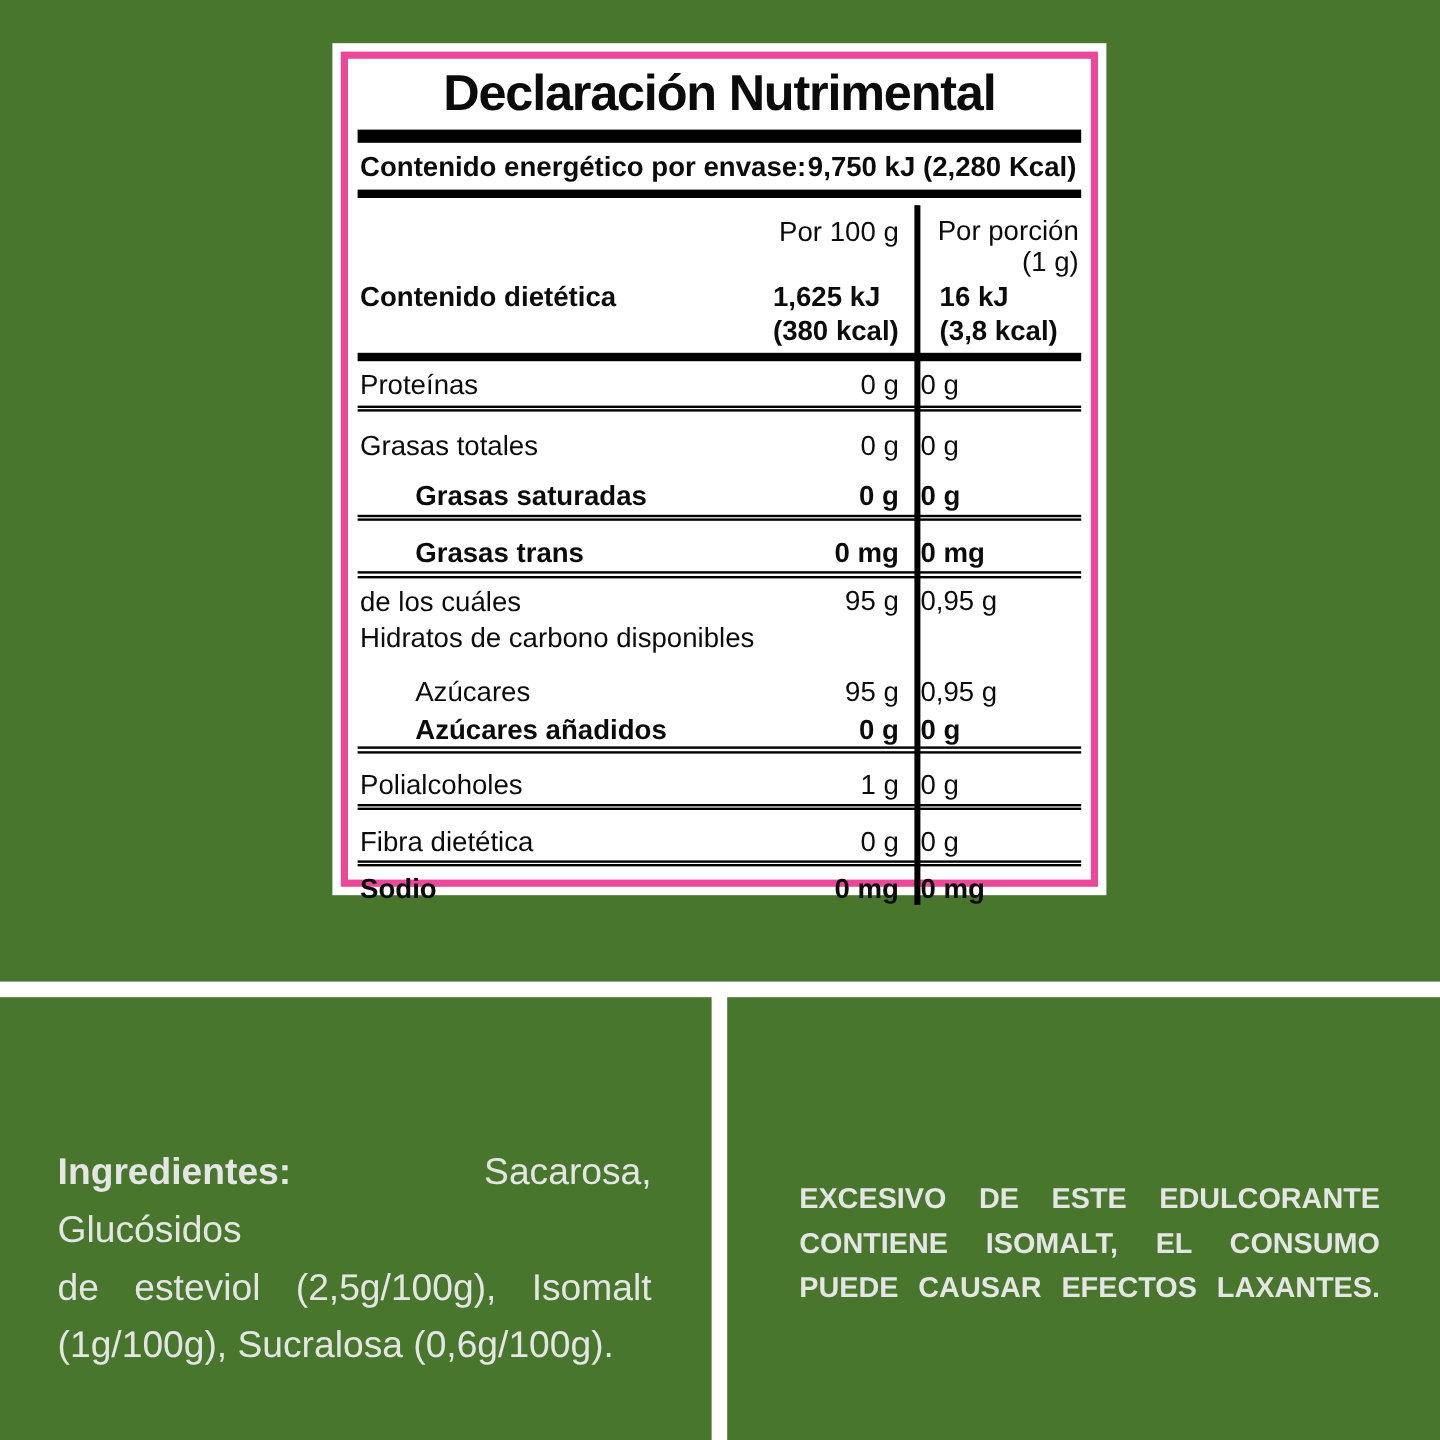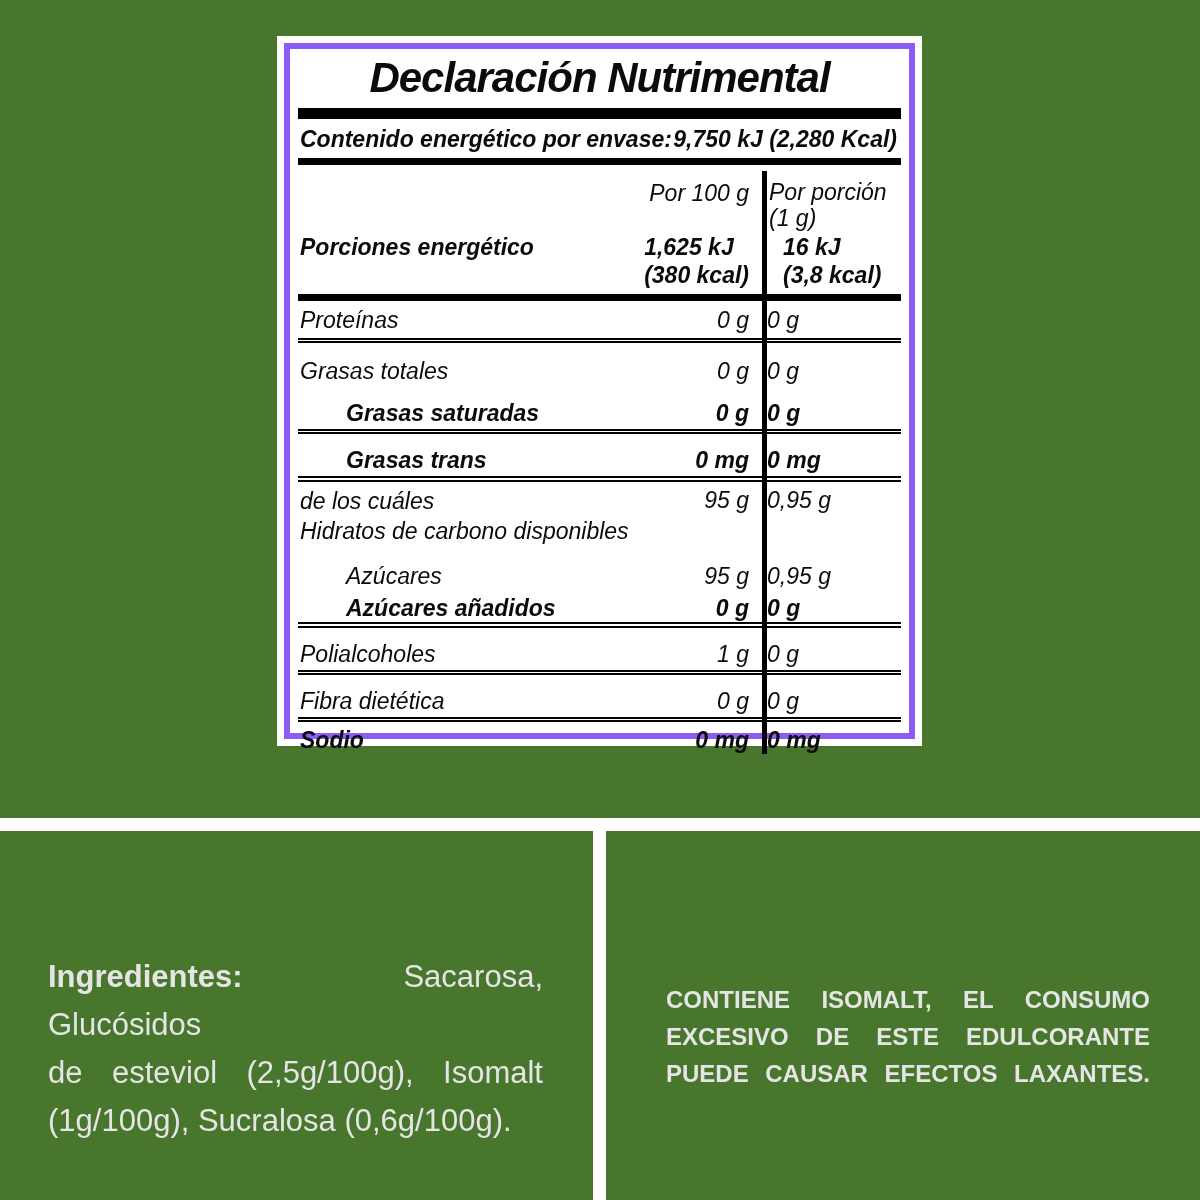--- a/index.html
+++ b/index.html
@@ -6,41 +6,41 @@
   .canvas{
     position:relative;width:1200px;height:1200px;overflow:hidden;
     background:#47762C;font-family:"Liberation Sans",sans-serif;color:#0b0b0b;
   }
   
   .panel{
     position:absolute;left:277px;top:36px;width:645px;height:710px;
     background:#ffffff;padding:7px;box-sizing:border-box;
   }
   .panel-border{
-    width:100%;height:100%;border:6px solid #8b5cf6;box-sizing:border-box;
-    padding:4px 8px 0 8px;display:flex;flex-direction:column;font-style:italic;
+    width:100%;height:100%;border:6px solid #ec4899;box-sizing:border-box;
+    padding:4px 8px 0 8px;display:flex;flex-direction:column;
   }
   .nt-title{font-size:42px;font-weight:bold;text-align:center;line-height:50px;letter-spacing:-1px;}
   .bar-thick{height:11px;background:#000;margin-top:5px;flex:none;}
   .bar-mid{height:7px;background:#000;margin-top:5px;flex:none;}
   .env-row{display:flex;justify-content:space-between;align-items:baseline;
     font-size:23px;line-height:28px;padding:4px 4px 0 2px;}
   .env-row.bold{font-weight:bold;padding-top:6px;}
   .nt-body{flex:1;position:relative;display:flex;flex-direction:column;margin-top:6px;}
   .v-divider{position:absolute;left:464px;top:0;bottom:0;width:5px;background:#000;}
   .nrow{display:grid;grid-template-columns:1fr 134px;font-size:23px;line-height:28px;flex:none;}
   .nrow .lab{padding-left:2px;}
   .nrow .lab.ind{padding-left:48px;}
   .nrow .v1{text-align:left;padding-right:18px;white-space:nowrap;}
   .nrow .v2{text-align:left;padding-right:11px;white-space:nowrap;}
   .nrow.bold{font-weight:bold;}
   .cell-grp{display:grid;grid-template-columns:1fr auto;}
   .hdr{margin-top:8px;}
   .hdr .v1{font-weight:normal;}
-  .hdr .c2{text-align:left;line-height:26px;padding:0 2px;}
+  .hdr .c2{text-align:right;line-height:26px;padding:0 2px;}
   .energy{margin-top:2px;font-weight:bold;}
   .energy .v1,.energy .v2{line-height:28px;margin-left:16px;}
   .rule{height:5px;border-top:2px solid #000;border-bottom:2px solid #000;box-sizing:border-box;flex:none;}
   .rule.th{height:6px;}
   .pad-t2{padding-top:2px;}.pad-t4{padding-top:4px;}.pad-t5{padding-top:5px;}
   .pad-b4{padding-bottom:4px;}.pad-b2{padding-bottom:2px;margin-top:10px;}
   .lab2{line-height:30px;}
   .mb6{margin-bottom:6px;}
   
   .bottom{
@@ -84,21 +84,21 @@
             <span class="v1">Por 100 g</span>
           </div>
           <div class="c2">
             <div>Por porción</div>
             <div>(1 g)</div>
           </div>
         </div>
 
         <div class="nrow energy">
           <div class="cell-grp">
-            <span class="lab">Porciones energético</span>
+            <span class="lab">Contenido dietética</span>
             <span class="v1">
               <span style="display:block">1,625 kJ</span>
               <span style="display:block">(380 kcal)</span>
             </span>
           </div>
           <div class="v2">
             <span style="display:block">16 kJ</span>
             <span style="display:block">(3,8 kcal)</span>
           </div>
         </div>
@@ -201,20 +201,20 @@
   <div class="bottom">
 
     <div class="b-left">
       <div class="ing-line jlast"><b>Ingredientes:</b> <span>Sacarosa, Glucósidos</span></div>
       <div class="ing-line jlast">de esteviol (2,5g/100g), Isomalt</div>
       <div class="ing-line">(1g/100g), Sucralosa (0,6g/100g).</div>
     </div>
 
     <div class="b-right">
       <div class="alg-body">
+        <div class="alg-line jlast">EXCESIVO DE ESTE EDULCORANTE</div>
         <div class="alg-line jlast">CONTIENE ISOMALT, EL CONSUMO</div>
-        <div class="alg-line jlast">EXCESIVO DE ESTE EDULCORANTE</div>
         <div class="alg-line jlast">PUEDE CAUSAR EFECTOS LAXANTES.</div>
       </div>
     </div>
 
   </div>
 </div>
 
 </body></html>

